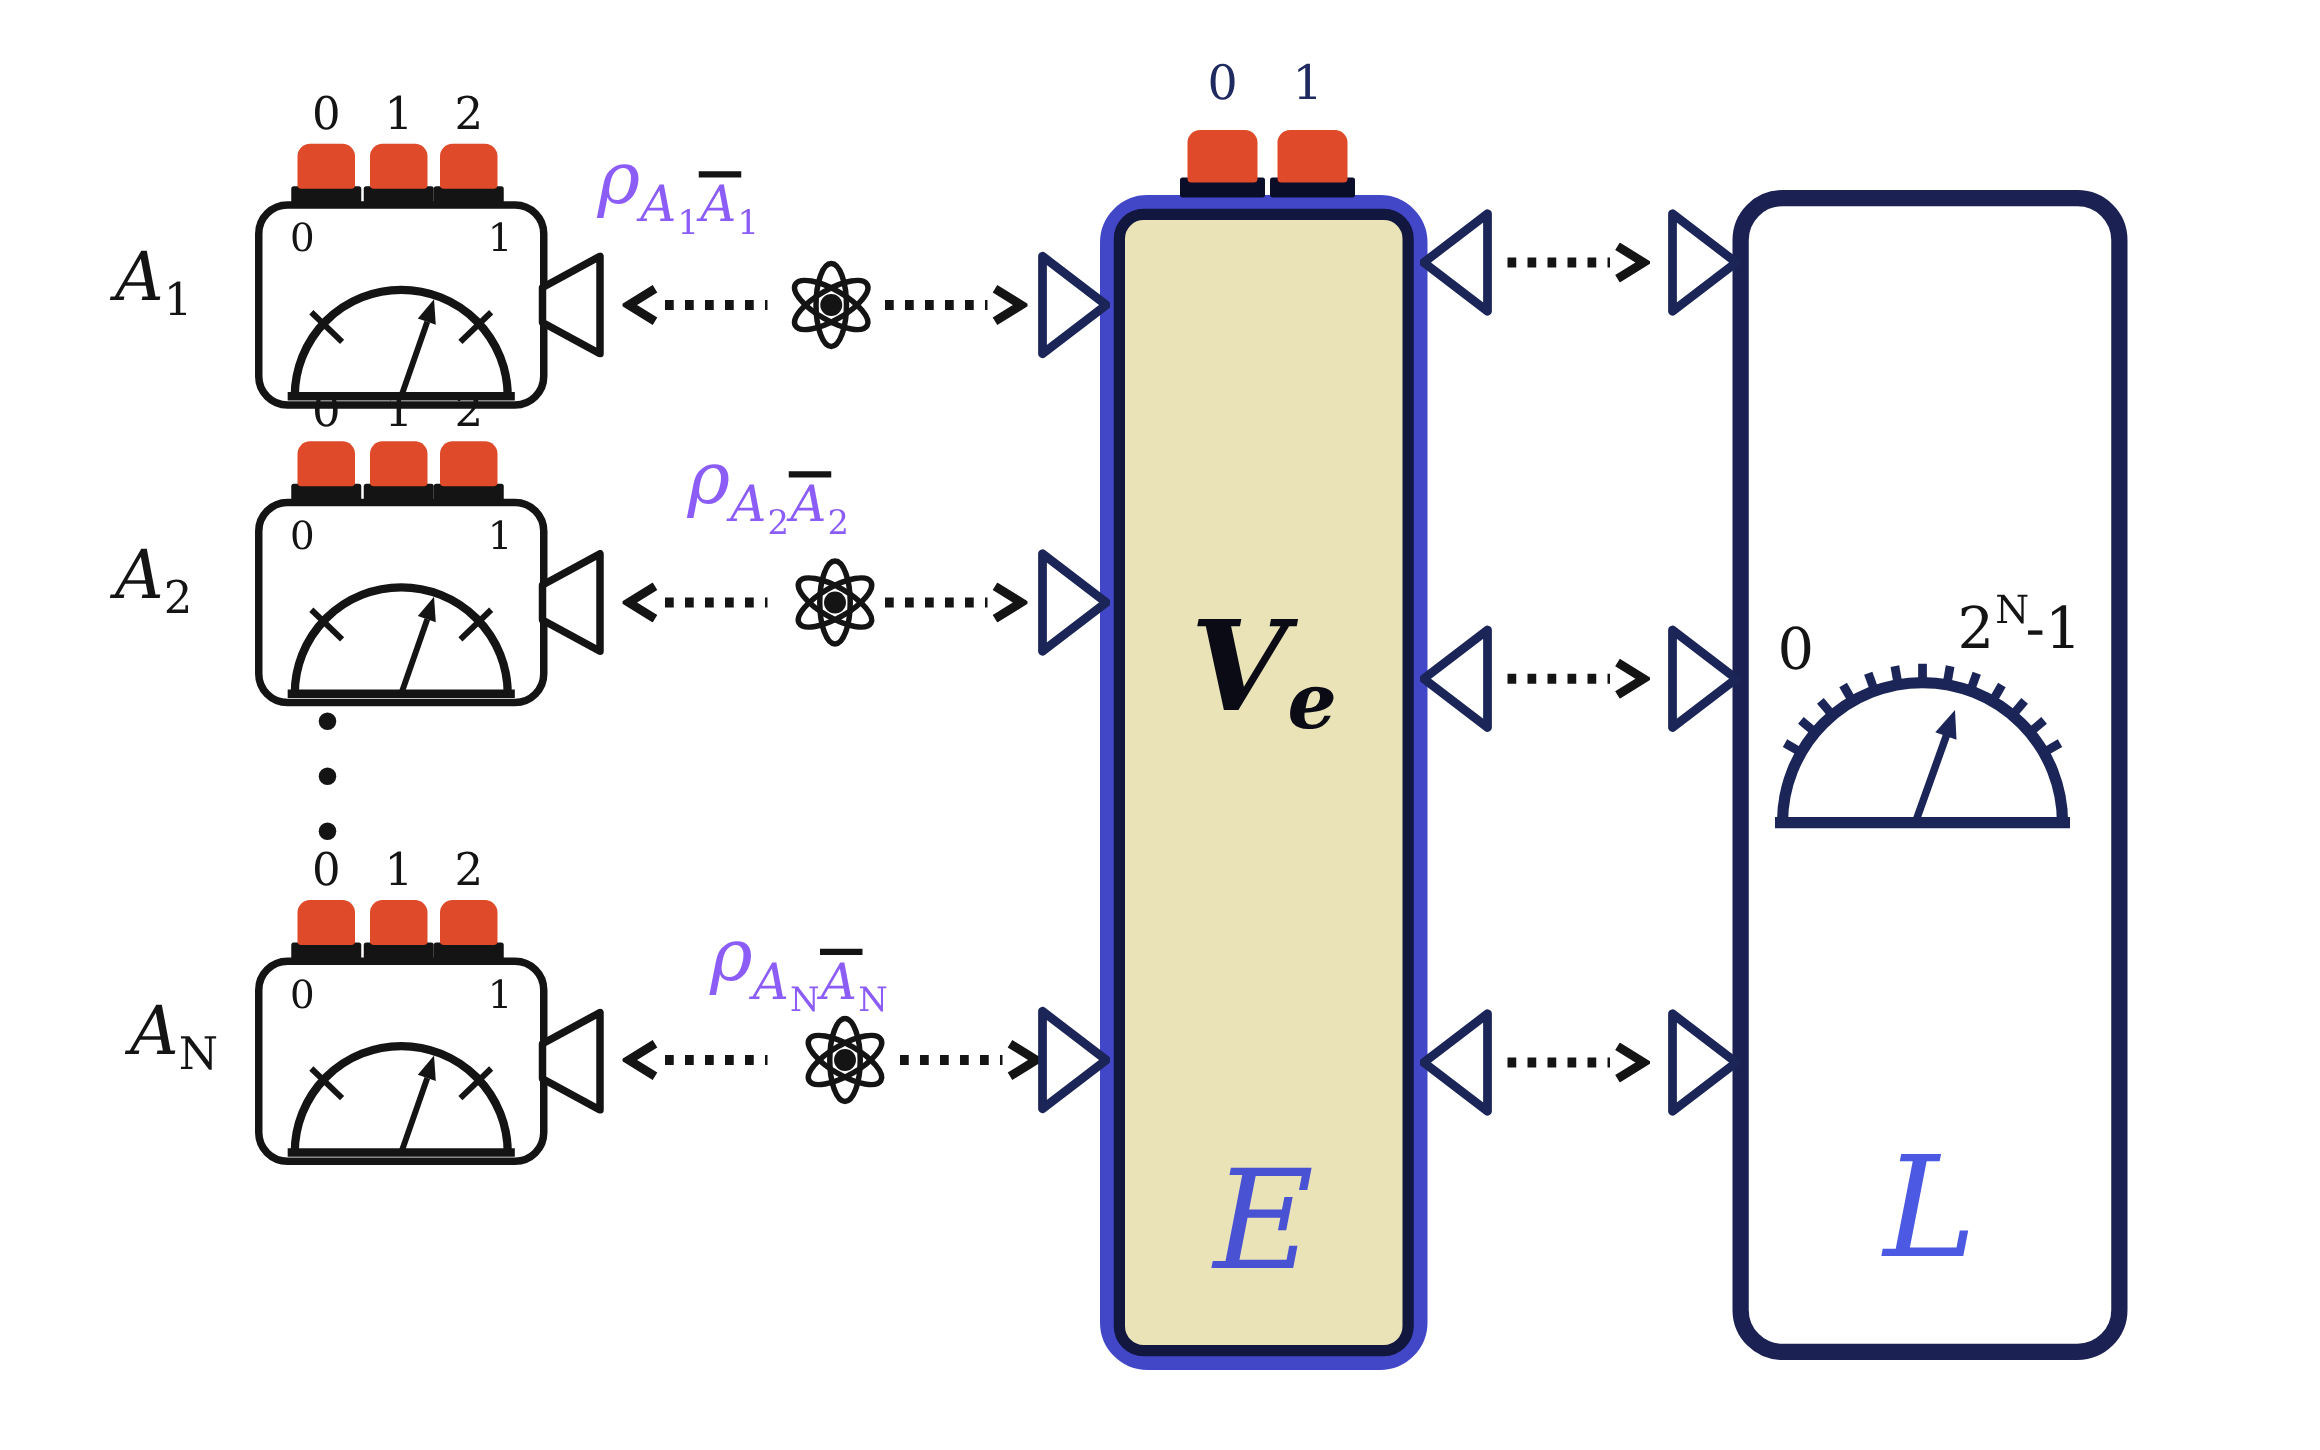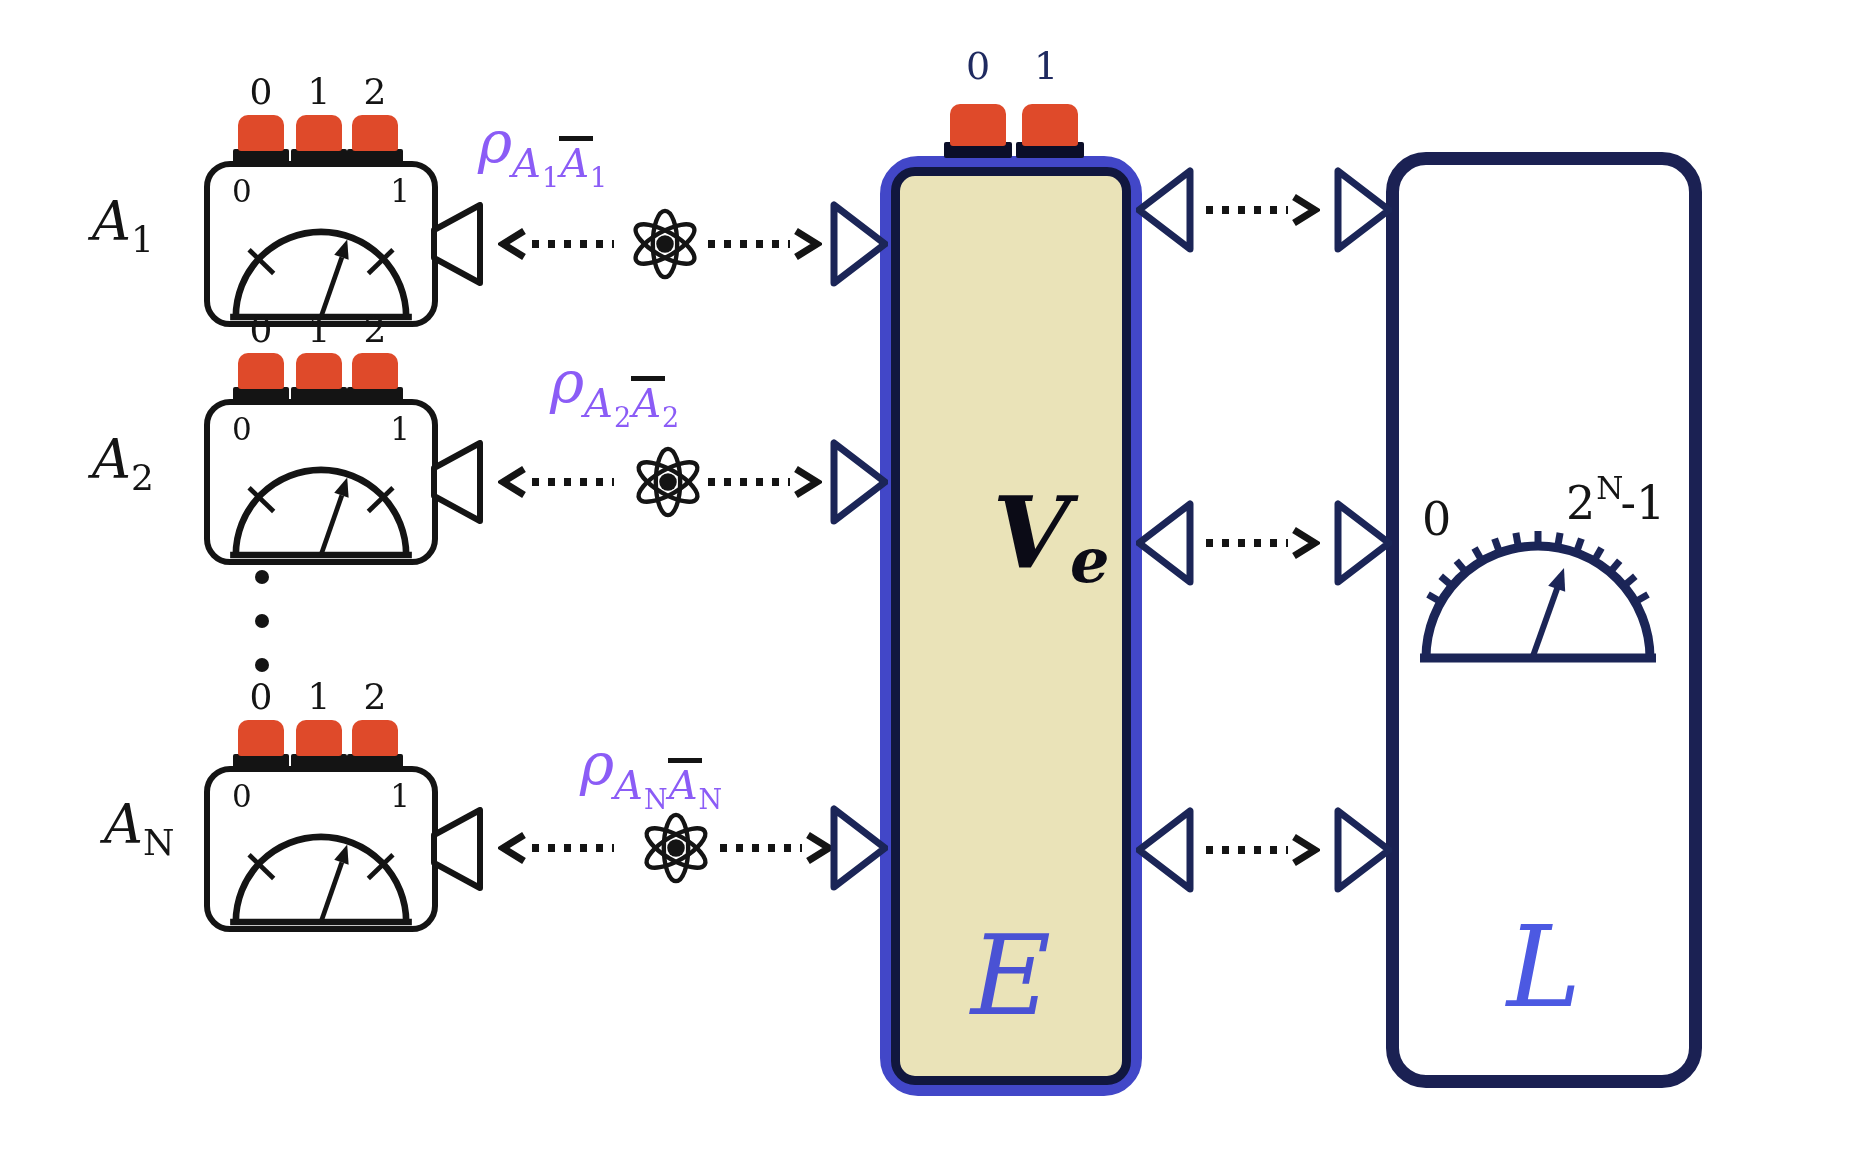--- a/index.html
+++ b/index.html
@@ -32,21 +32,21 @@
 
   
   .enc-outer{position:absolute;left:880px;top:156px;width:262px;height:940px;
              border:11px solid #4247C8;border-radius:38px;box-sizing:border-box;background:#4247C8;}
   .enc-inner{position:absolute;left:0;top:0;right:0;bottom:0;border:9px solid #11173F;
              border-radius:24px;background:#EAE3B8;}
   .enc-btn{position:absolute;width:56px;height:42px;background:#DF4A2A;border-radius:10px 10px 3px 3px;z-index:4;}
   .enc-base{position:absolute;width:68px;height:16px;background:#0B0E28;z-index:4;border-radius:2px;}
   .enc-num{position:absolute;width:60px;text-align:center;font-size:38px;color:#1F2A60;}
   .gate-label{position:absolute;left:880px;width:262px;top:474px;text-align:center;
-              font-weight:bold;font-style:italic;font-size:100px;color:#0B0B16;z-index:5;margin-left:40px;}
+              font-weight:bold;font-style:italic;font-size:100px;color:#0B0B16;z-index:5;}
   .gate-label sub{font-size:62px;vertical-align:-14px;}
   .sys-e{position:absolute;left:880px;width:262px;top:912px;text-align:center;
          font-style:italic;font-size:110px;color:#4A52D4;z-index:5;}
 
   
   .dec-box{position:absolute;left:1386px;top:152px;width:316px;height:936px;background:#fff;
            border:13px solid #1B2153;border-radius:40px;box-sizing:border-box;}
   .sys-l{position:absolute;left:1386px;width:316px;top:902px;text-align:center;
          font-style:italic;font-size:112px;color:#4C59E2;}
   .dec-num{position:absolute;font-size:46px;color:#141414;white-space:nowrap;}
@@ -140,21 +140,21 @@
         <polygon points="139.7,36 141.2,57.5 126,52.3" fill="#141414"></polygon>
       </svg>
     </div>
     <svg class="abs" style="left:226px;top:125px;" width="56" height="84" viewBox="0 0 56 84">
       <polygon points="4,28 50,3 50,81 4,56" fill="#fff" stroke="#141414" stroke-width="6" stroke-linejoin="round"></polygon>
     </svg>
   </div>
 
   <span class="rho-label" style="left:478px;top:108px;"><span>ρ</span><span class="rho-sub"><span>A</span><sub>1</sub><span class="ov">A</span><sub>1</sub></span></span>
   <span class="rho-label" style="left:550px;top:348px;"><span>ρ</span><span class="rho-sub"><span>A</span><sub>2</sub><span class="ov">A</span><sub>2</sub></span></span>
-  <span class="rho-label" style="left:580px;top:730px;"><span>ρ</span><span class="rho-sub"><span>A</span><sub>N</sub><span class="ov">A</span><sub>N</sub></span></span>
+  <span class="rho-label" style="left:568px;top:730px;"><span>ρ</span><span class="rho-sub"><span>A</span><sub>N</sub><span class="ov">A</span><sub>N</sub></span></span>
 
   <svg class="abs" style="left:498px;top:228px;" width="118" height="32" viewBox="0 0 118 32">
     <polyline points="26,3 5,16 26,29" fill="none" stroke="#141414" stroke-width="7"></polyline>
     <line x1="34" y1="16" x2="116" y2="16" stroke="#141414" stroke-width="8" stroke-dasharray="7 9"></line>
   </svg>
   <svg class="abs" style="left:626px;top:205px;" width="78" height="78" viewBox="0 0 80 80">
     <g stroke="#141414" stroke-width="4.5" fill="none">
       <ellipse cx="40" cy="40" rx="34" ry="12.5" transform="rotate(30 40 40)"></ellipse>
       <ellipse cx="40" cy="40" rx="34" ry="12.5" transform="rotate(-30 40 40)"></ellipse>
       <ellipse cx="40" cy="40" rx="34" ry="12.5" transform="rotate(90 40 40)"></ellipse>

